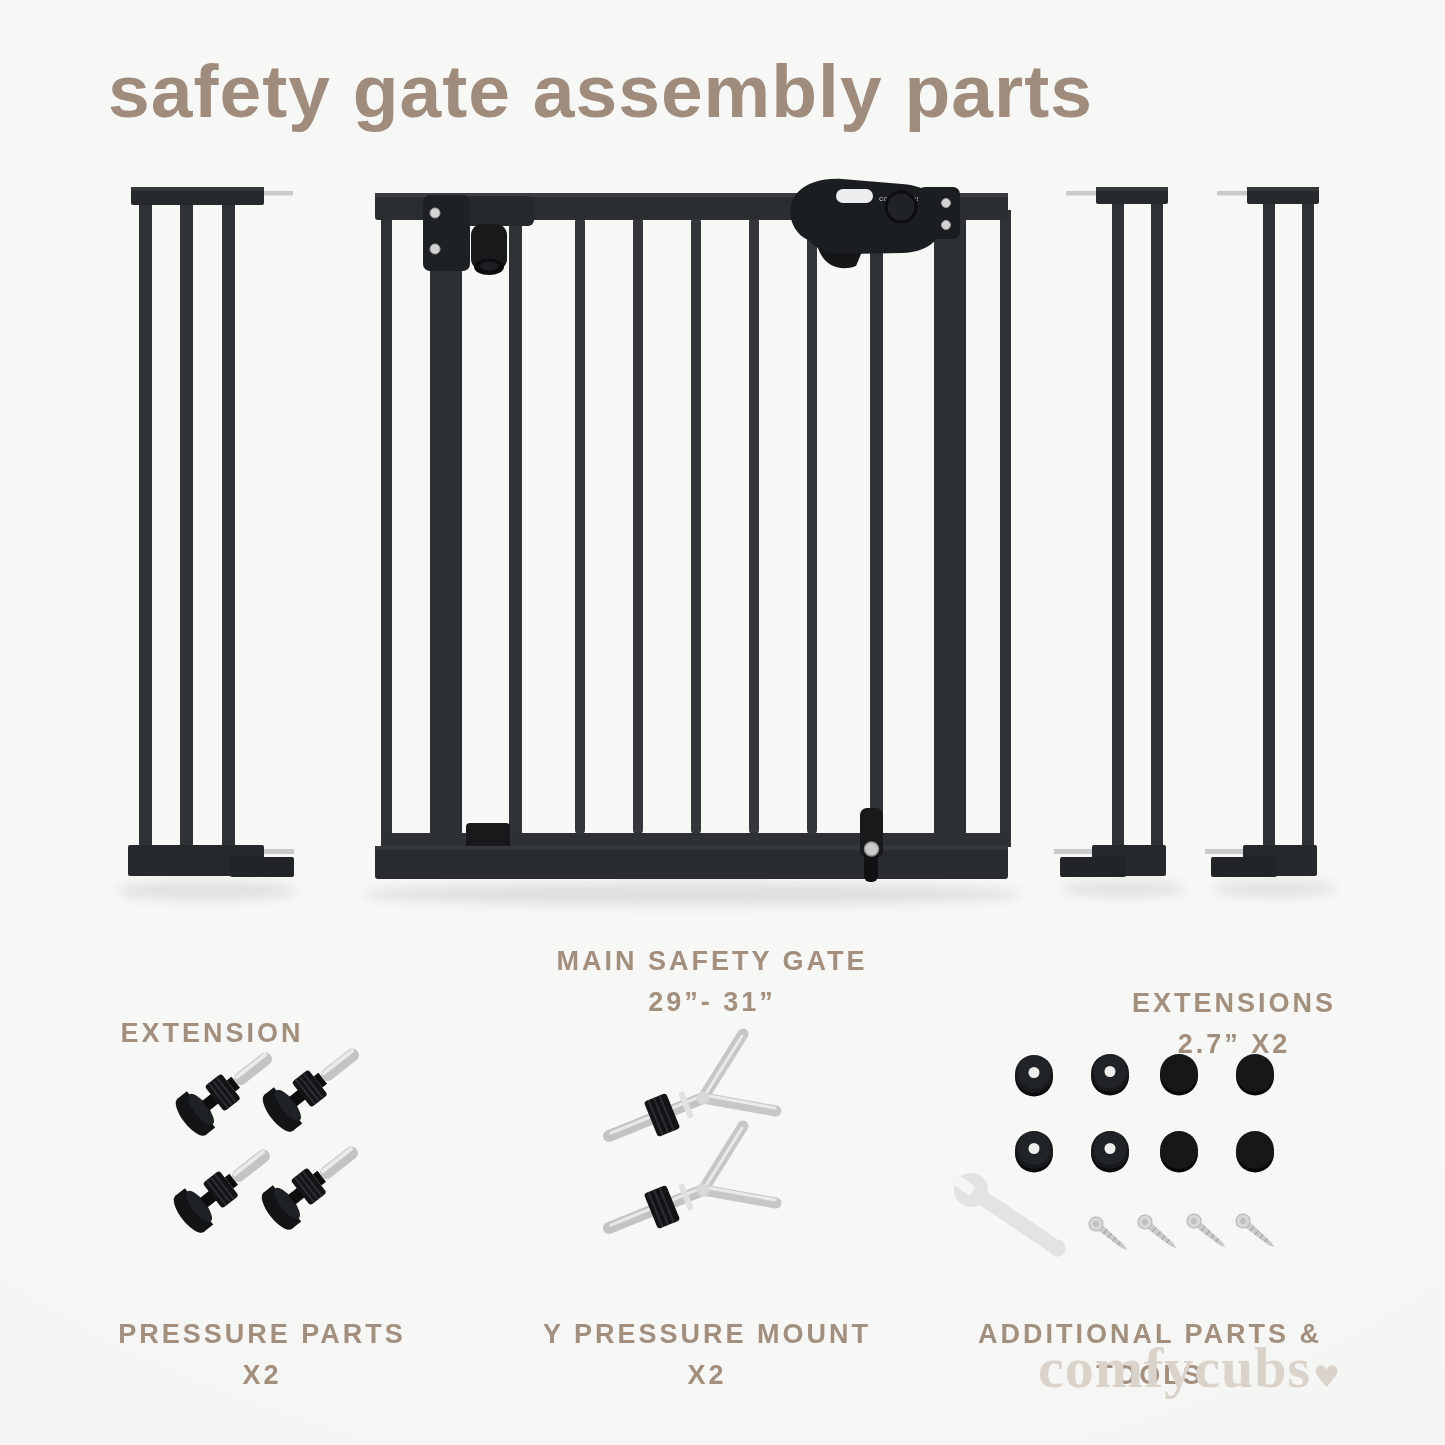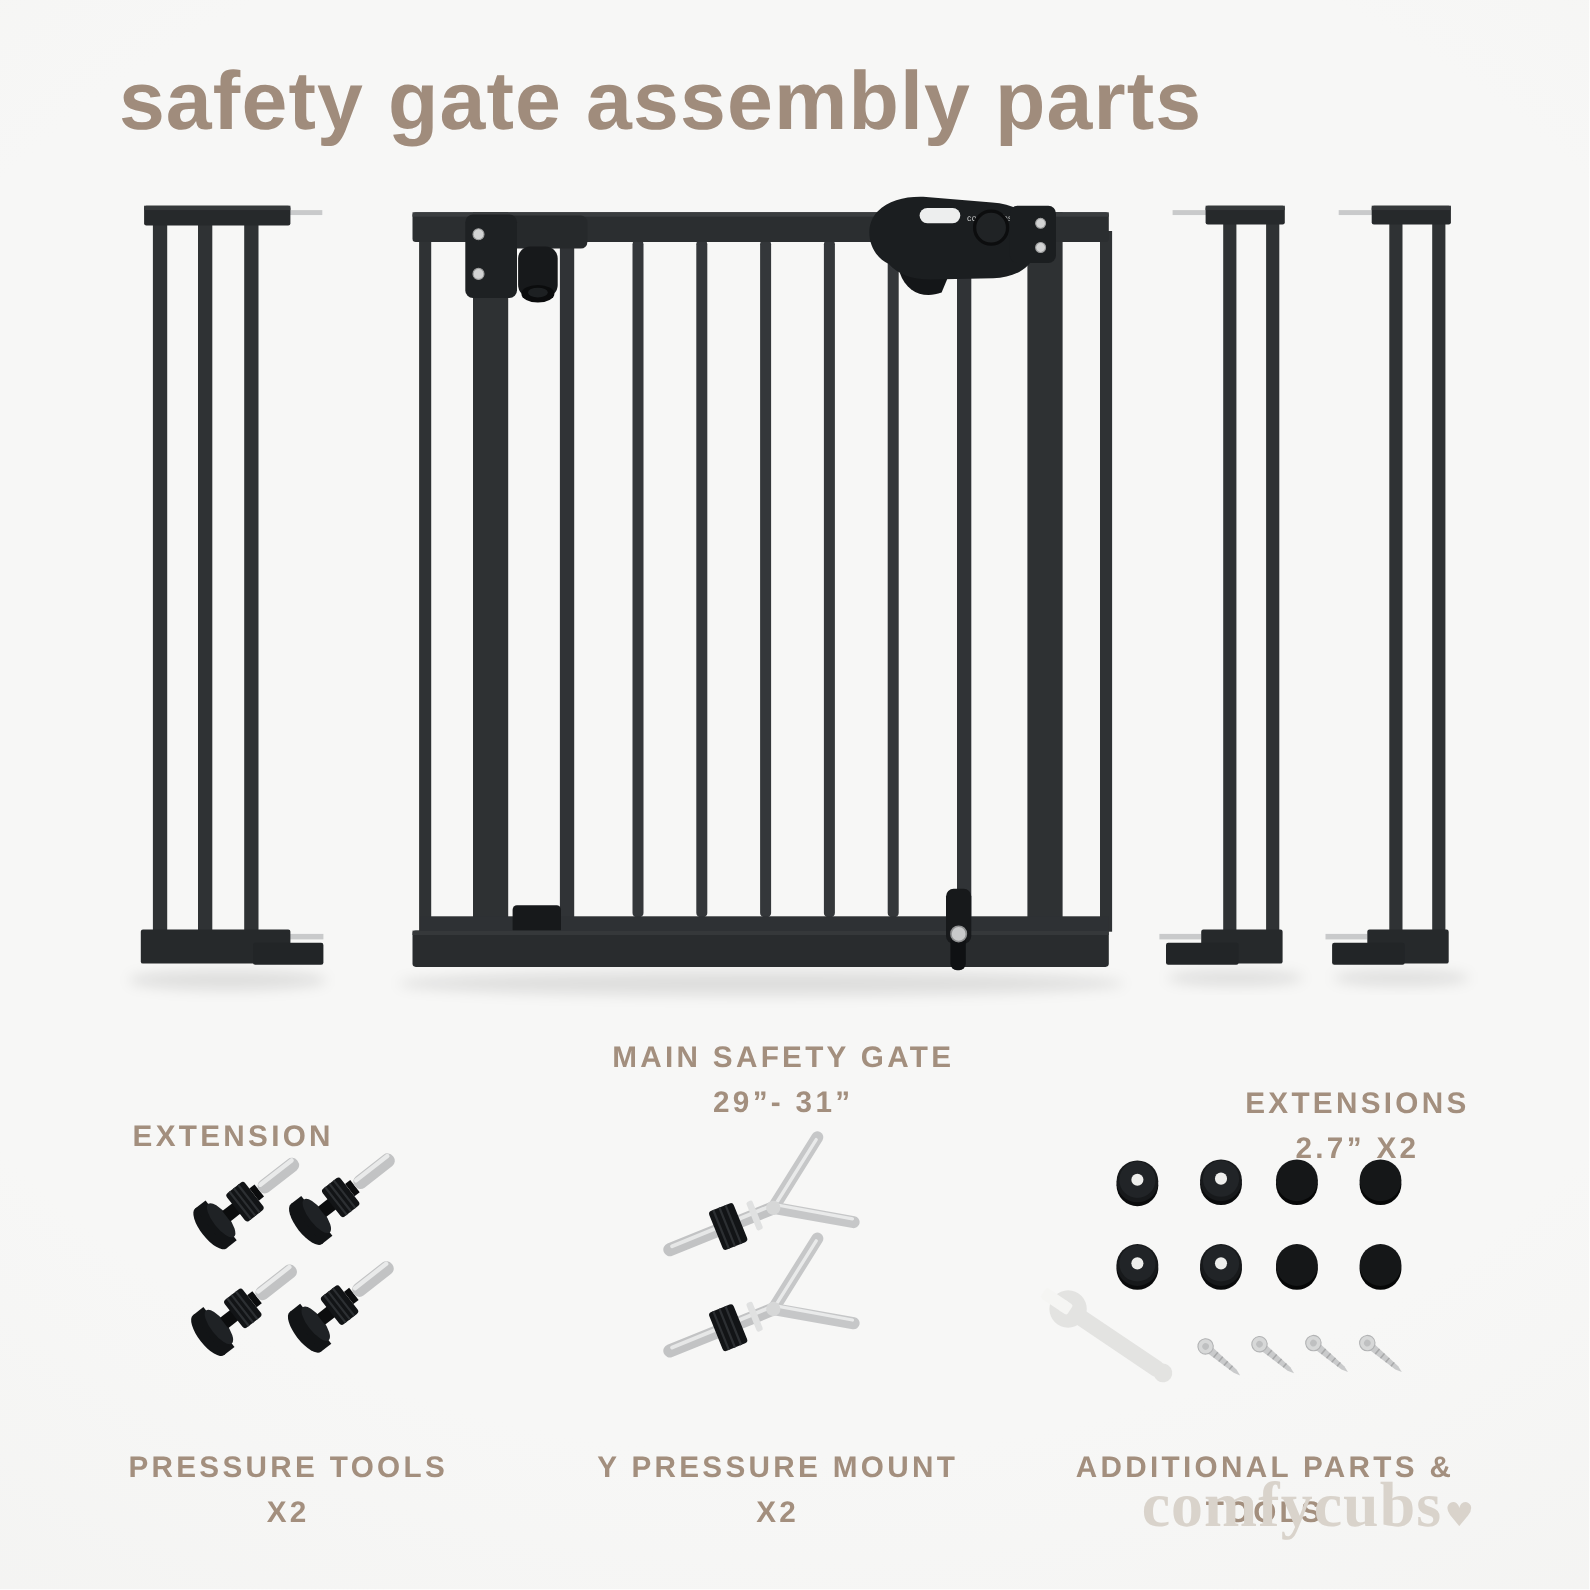--- a/index.html
+++ b/index.html
@@ -232,21 +232,21 @@
     <div>MAIN SAFETY GATE</div>
     <div>29”- 31”</div>
   </div>
 
   <div class="part-label lbl-extensions">
     <div>EXTENSIONS</div>
     <div>2.7” X2</div>
   </div>
 
   <div class="part-label lbl-pressure">
-    <div>PRESSURE TOOLS</div>
+    <div>PRESSURE PARTS</div>
     <div>X2</div>
   </div>
 
   <div class="part-label lbl-y-pressure">
     <div>Y PRESSURE MOUNT</div>
     <div>X2</div>
   </div>
 
   <div class="part-label lbl-additional">
     <div>ADDITIONAL PARTS &amp; TOOLS</div>

